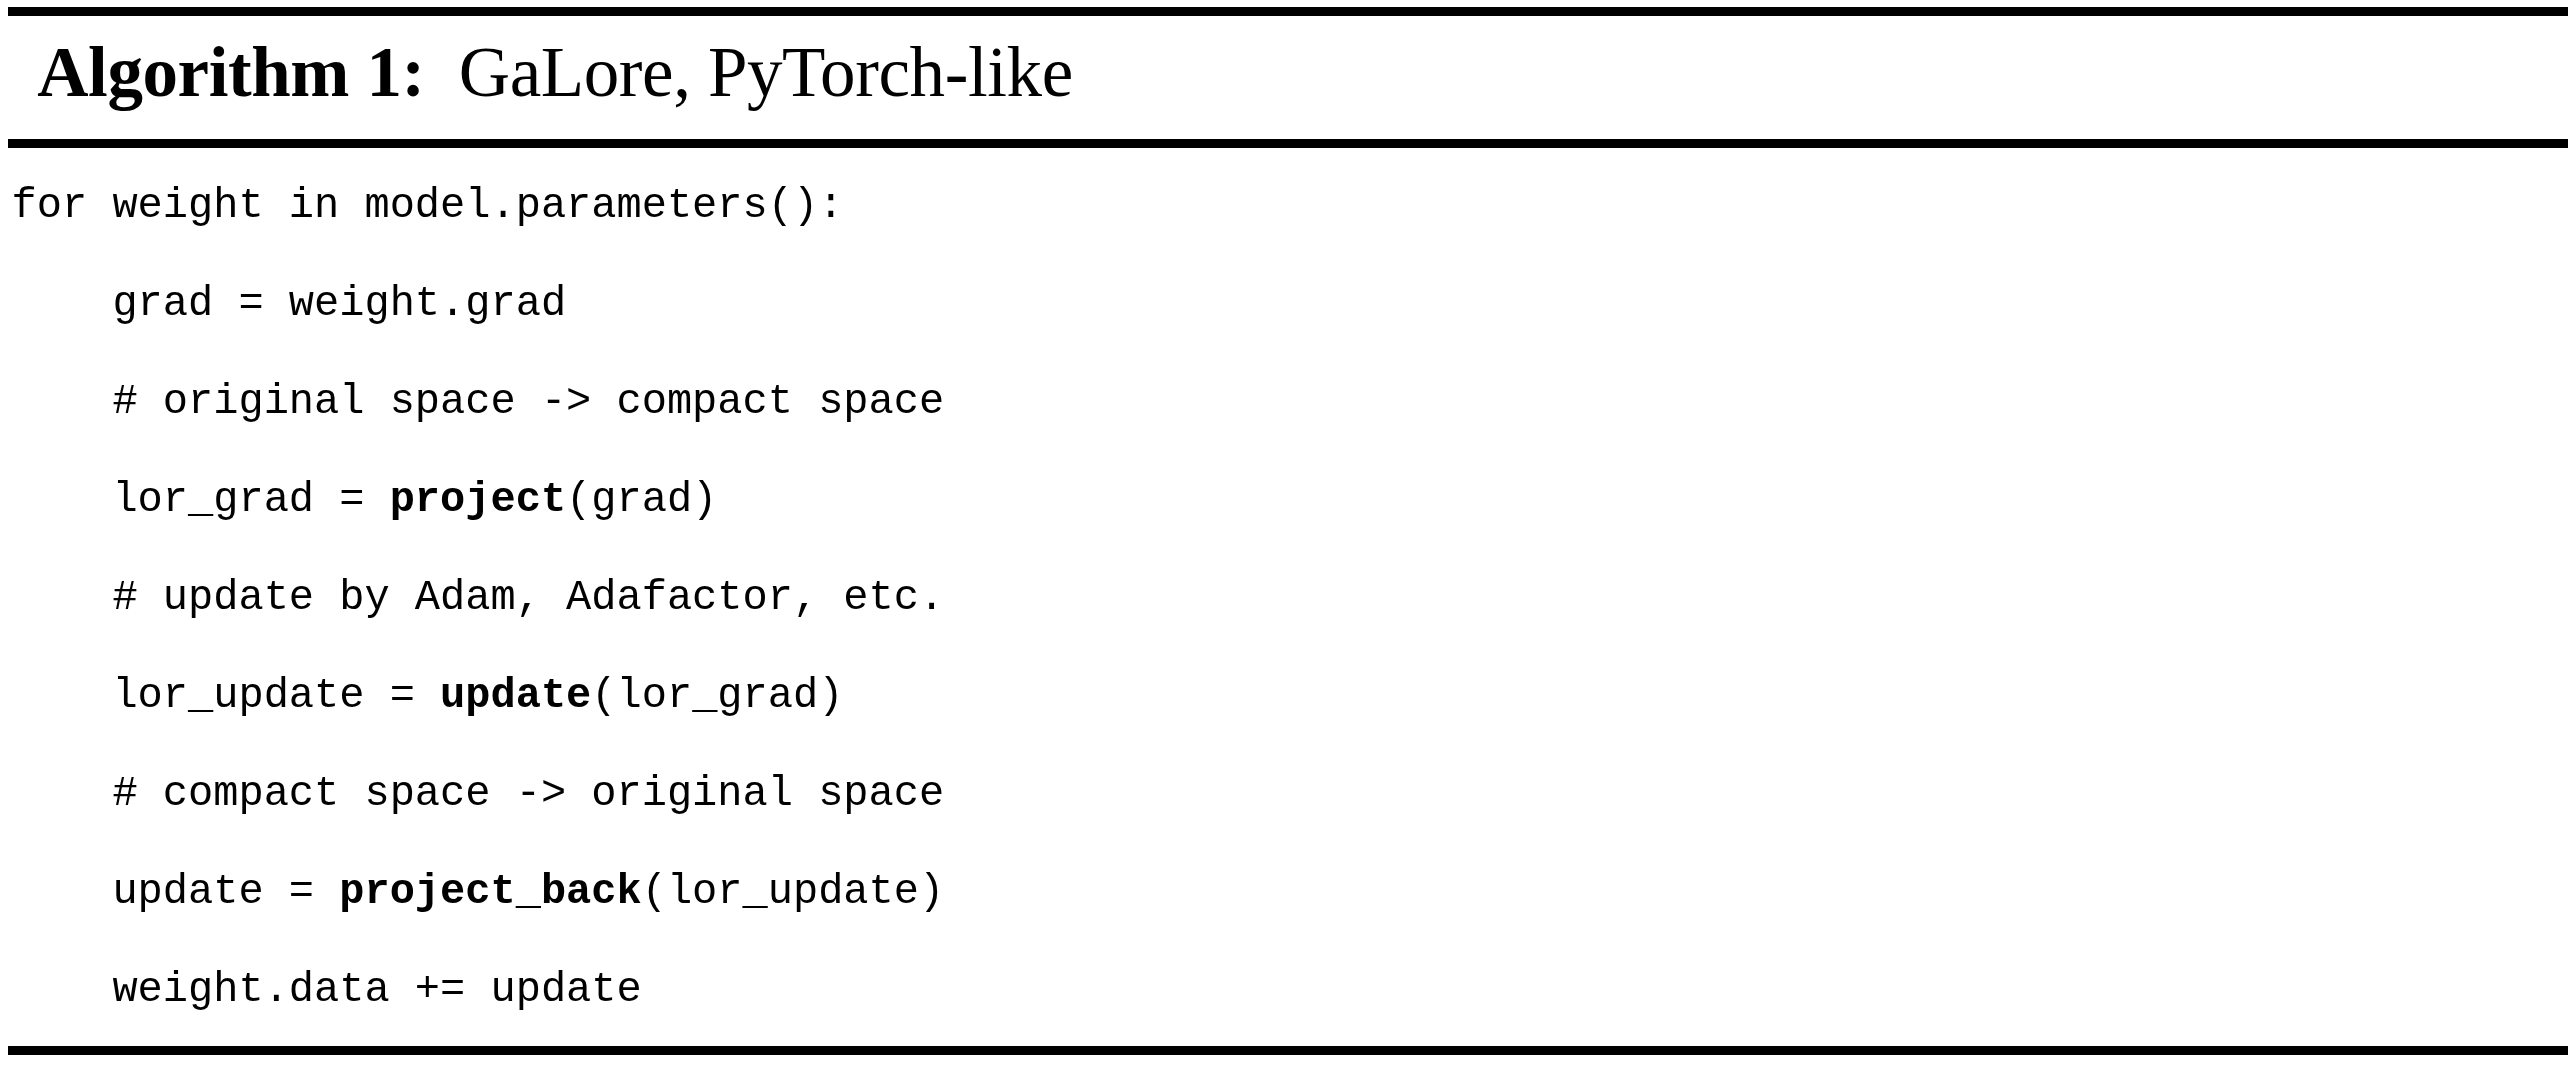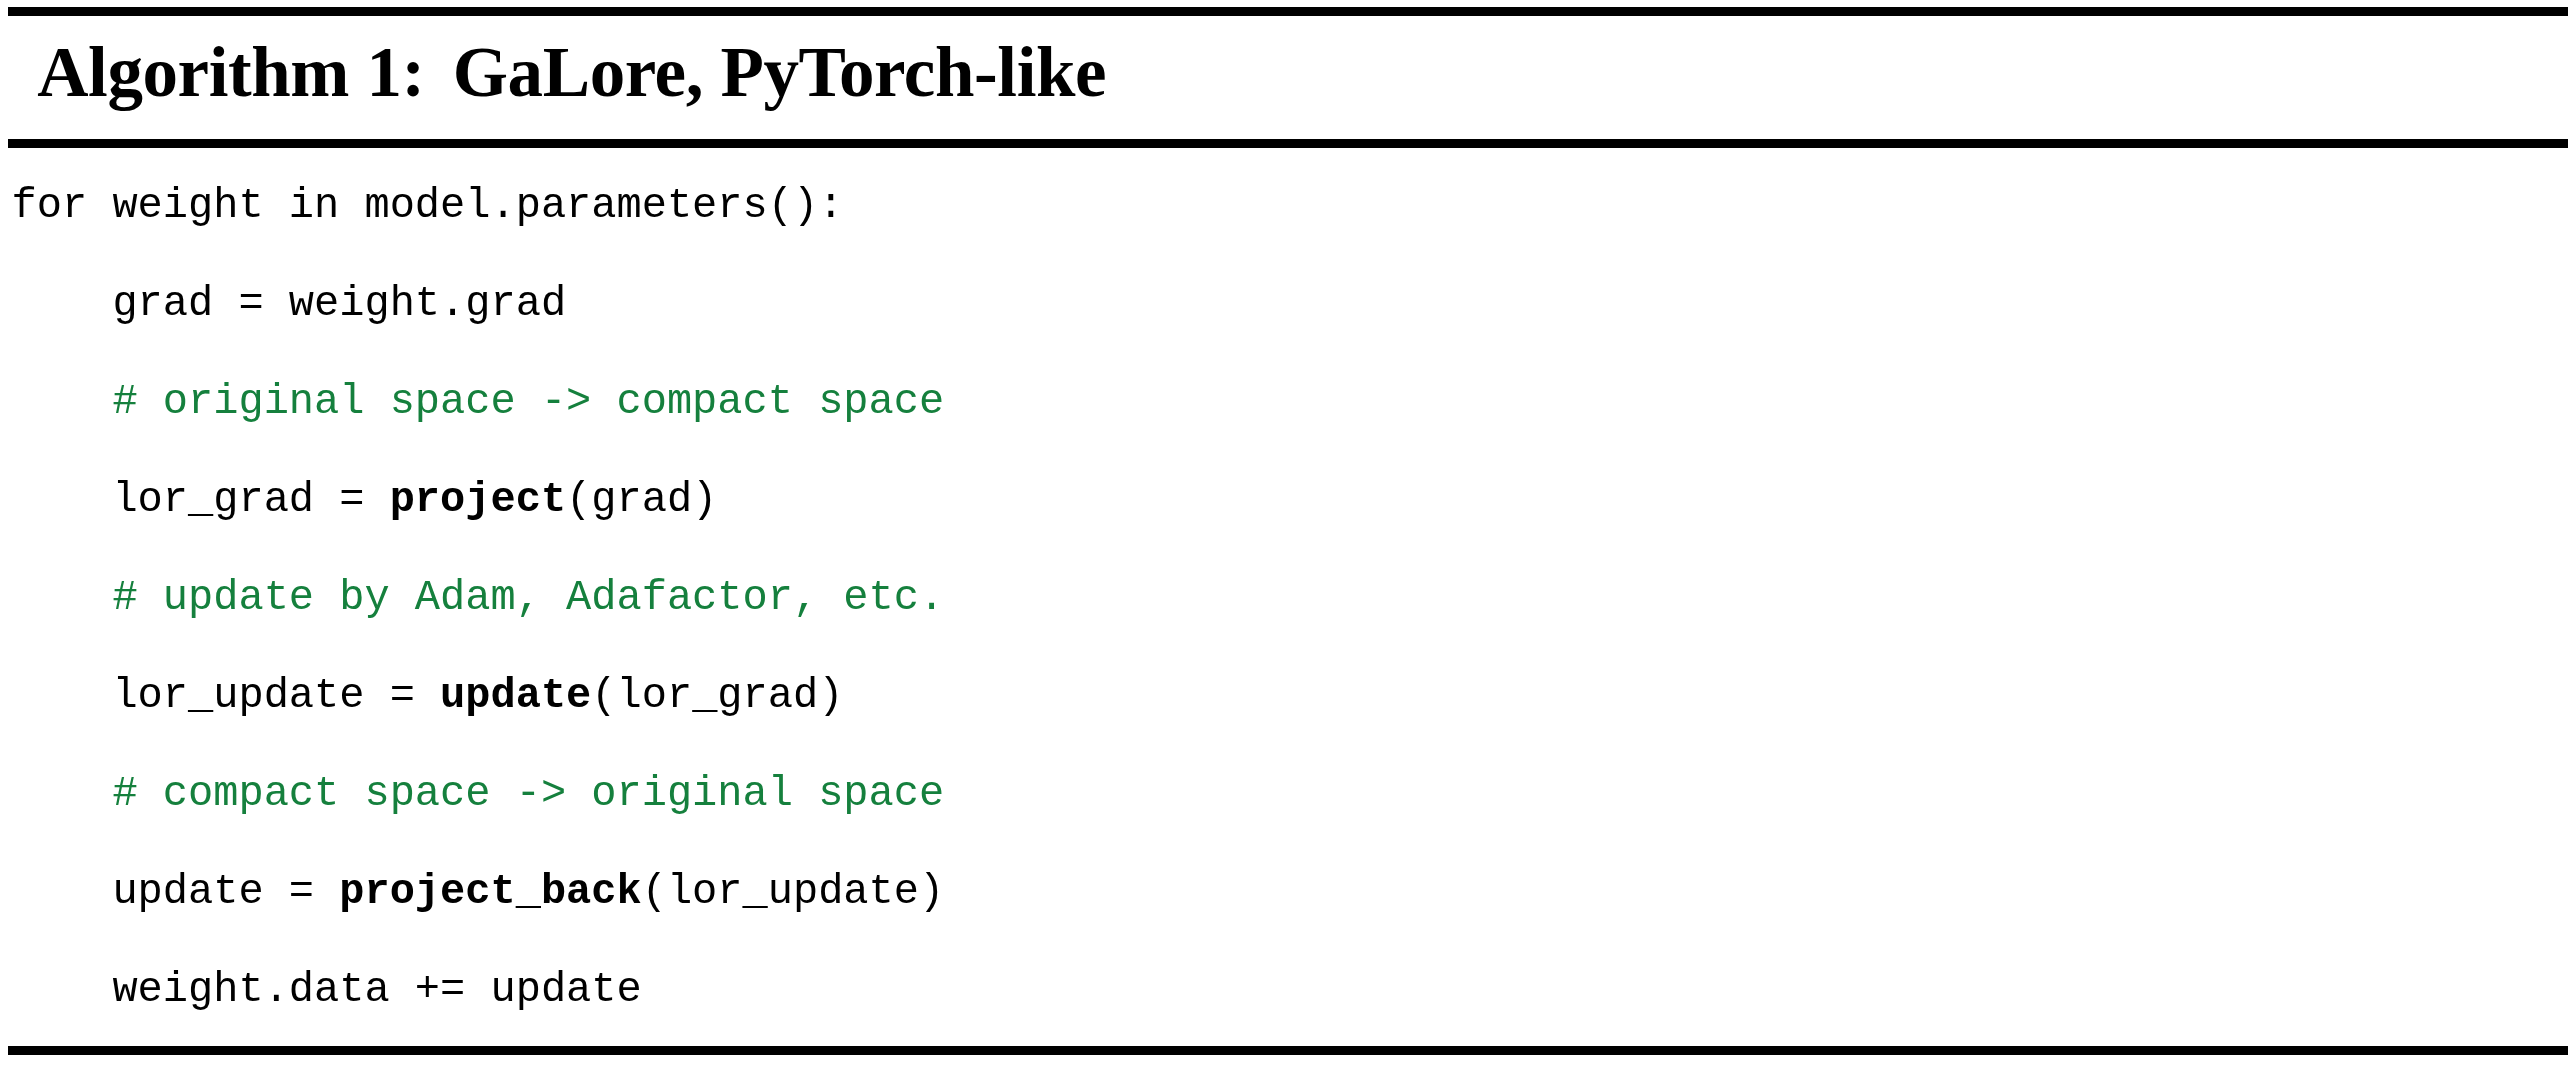--- a/index.html
+++ b/index.html
@@ -47,21 +47,22 @@
   }
   .caption .caption-label {
     font-weight: bold;
     margin-left: 24px;
   }
   .caption .caption-gap {
     display: inline-block;
     width: 28px;
   }
   .caption .caption-title {
-    font-weight: bold;
+    font-weight: normal;
+    margin-left: 6px;
   }
 
   .code {
     position: absolute;
     left: 11.6px;
     top: 157px;
     width: 2556px;
     font-family: "Liberation Mono", "DejaVu Sans Mono", monospace;
     font-size: 42px;
     line-height: 98px;
@@ -69,21 +70,21 @@
     white-space: pre;
     letter-spacing: 0px;
   }
 
   .code-line {
     white-space: pre;
     height: 98px;
   }
 
   .tok-comment {
-    color: #15803d;
+    color: #000000;
   }
   .tok-fn {
     font-weight: bold;
   }
   .tok-plain {
     font-weight: normal;
     color: #000000;
   }
 </style>
 </head>

